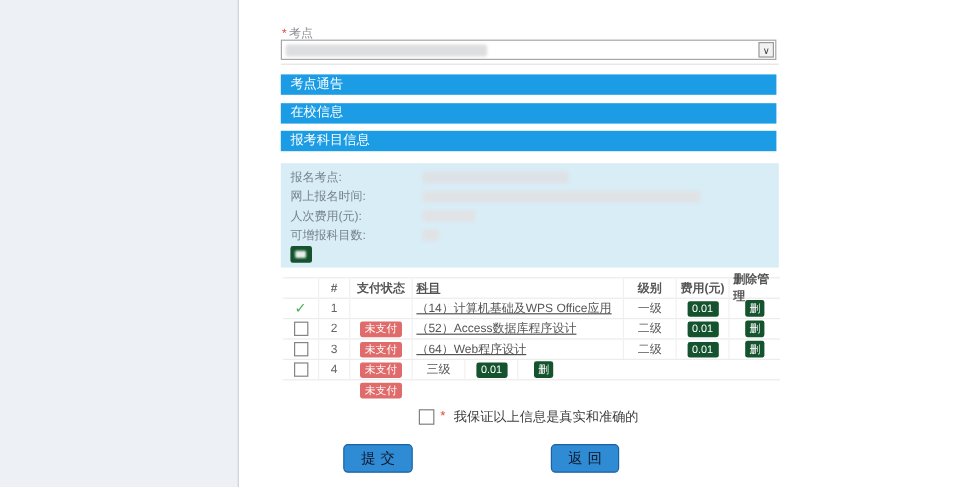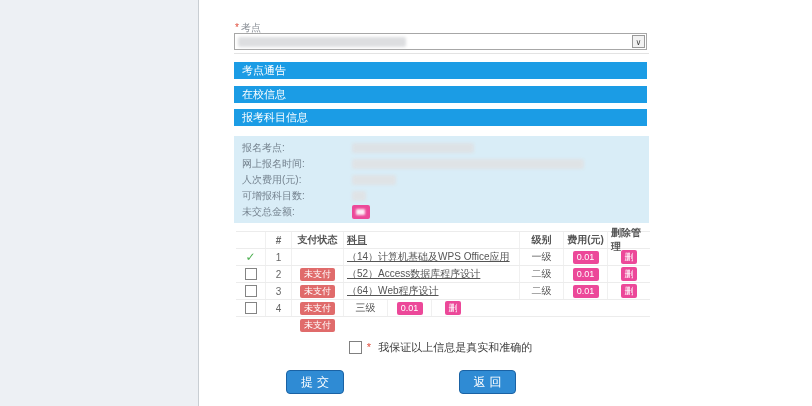--- a/index.html
+++ b/index.html
@@ -23,21 +23,21 @@
   .select-underline { position:absolute; left:35px; top:53px; width:415px; border-top:1px solid #e3e3e3; }
 
   .infopanel { position:absolute; left:35px; top:136px; width:415px; height:87px; background:#d9edf7; padding:4px 8px; display:flex; flex-direction:column; justify-content:space-between; }
   .irow { display:flex; align-items:center; height:15px; font-size:10px; color:#75838f; }
   .irow .ilabel { width:110px; }
   .blur { background:#dfe3e6; border-radius:2px; filter:blur(1.5px); height:10px; display:inline-block; }
   .b1 { width:122px; background:#dde2e6; }
   .b2 { width:232px; }
   .b3 { width:44px; }
   .b4 { width:14px; }
-  .badge-teal, .btn-teal { display:inline-block; background:#ec4899; color:#fff; border-radius:2px; font-size:9px; line-height:13px; text-align:center; }
+  .badge-teal, .btn-teal { display:inline-block; background:#14532d; color:#fff; border-radius:2px; font-size:9px; line-height:13px; text-align:center; }
   .amount-badge { width:18px; height:14px; position:relative; }
   .amount-badge .inner { position:absolute; left:4px; top:4px; width:9px; height:6px; background:#fff; opacity:.9; border-radius:1px; filter:blur(1px); }
 
   .table { position:absolute; left:37px; top:231px; width:414px; font-size:10px; color:#555; border-top:1px solid #ececec; }
   .trow { display:flex; height:17px; align-items:center; border-bottom:1px solid #ececec; }
   .td { height:100%; display:flex; align-items:center; border-right:1px solid #f0f0f0; padding:0 3px; }
   .td:last-child { border-right:none; }
   .c-sel { width:30px; justify-content:center; }
   .c-idx { width:26px; justify-content:center; color:#666; }
   .c-status { width:52px; justify-content:center; }
@@ -48,21 +48,21 @@
   .thead { font-weight:bold; color:#555; }
   .badge-red { display:inline-block; background:#e06b6b; color:#fff; border-radius:2px; font-size:9px; line-height:13px; padding:0 4px;margin-top:34px; }
   .fee-badge { padding:0 4px; min-width:26px; }
   .del-btn { width:16px; height:14px; line-height:14px; cursor:pointer; }
   .checkmark { color:#4caf50; font-size:12px; font-weight:bold; }
   .cbx { width:12px; height:12px; border:1px solid #848484; background:#fff; display:inline-block; }
 
   .agreement { position:absolute; left:35px; top:339px; width:413px; height:16px; display:flex; align-items:center; justify-content:center; gap:5px; font-size:11px; color:#3c3c3c; }
   .agreement .cbx2 { width:13px; height:13px; border:1px solid #808080; background:#fff; }
 
-  .btn { position:absolute; top:370px; height:24px; background:#2f8bd4; border:1px solid #1a62a4; border-radius:4px; color:#ffffff; font-size:12px; text-align:center; line-height:22px; letter-spacing:4px; padding-left:4px; cursor:pointer; }
+  .btn { position:absolute; top:370px; height:24px; background:#2f8bd4; border:1px solid #1a62a4; border-radius:4px; color:#0f172a; font-size:12px; text-align:center; line-height:22px; letter-spacing:4px; padding-left:4px; cursor:pointer; }
   .btn-submit { left:87px; width:58px; }
   .btn-back { left:260px; width:57px; }
 </style>
 </head>
 <body>
 
 <div class="content">
 
 
   <div class="field-label">
@@ -90,21 +90,20 @@
     </div>
     <div class="irow">
       <span class="ilabel">人次费用(元):</span>
       <span class="blur b3"></span>
     </div>
     <div class="irow">
       <span class="ilabel">可增报科目数:</span>
       <span class="blur b4"></span>
     </div>
     <div class="irow">
-      <span class="ilabel">未交总金额:</span>
       <span class="badge-teal amount-badge">
           <span class="inner"></span>
         </span>
     </div>
   </div>
 
   <div class="table">
     <div class="trow thead">
       <div class="td c-sel"></div>
       <div class="td c-idx">#</div>

